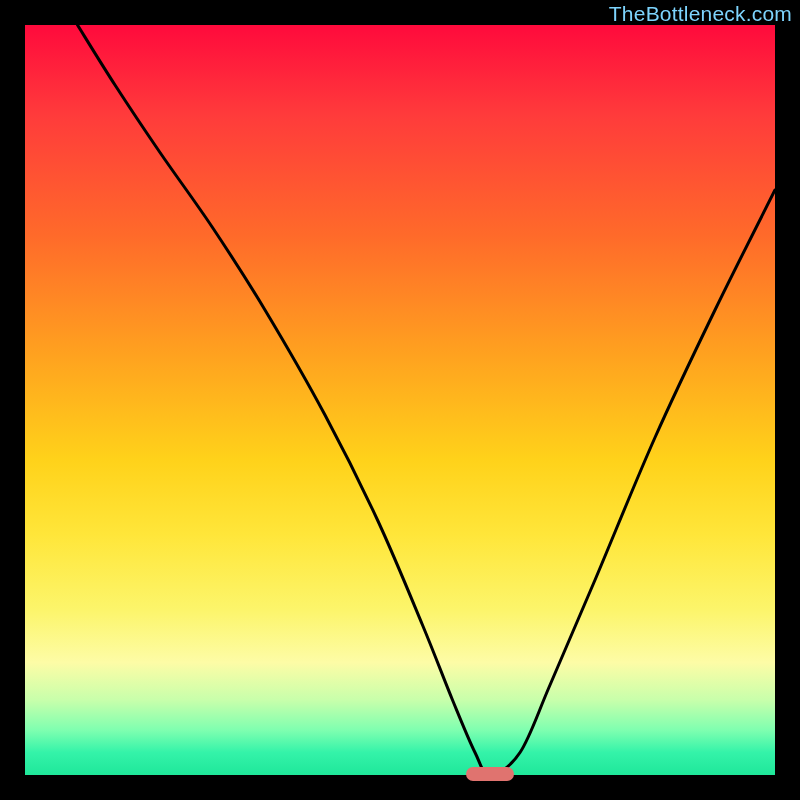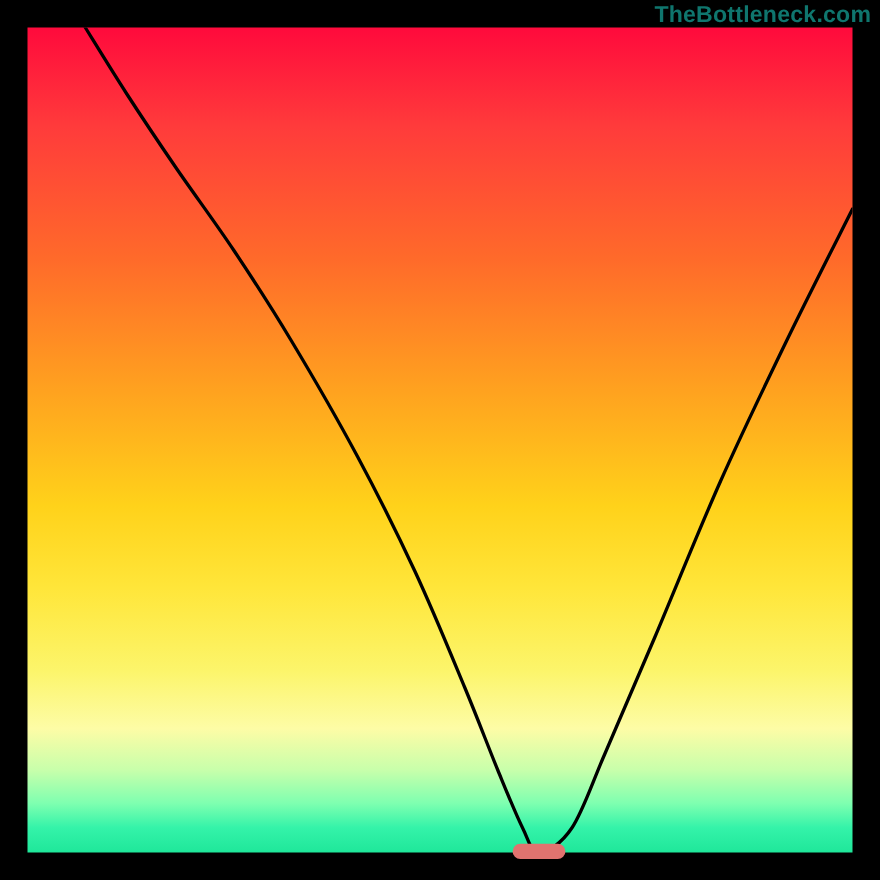--- a/index.html
+++ b/index.html
@@ -37,24 +37,24 @@
       #c8ffab 90%,
       #7fffb0 94%,
       #34f3a9 97%,
       #1fe79a 100%
     );
   }
   .watermark {
     position: absolute;
     top: 2px;
     right: 8px;
-    color: #0f766e;
+    color: #7dd3fc;
     font-size: 21px;
     letter-spacing: 0.2px;
-    font-weight: 700;
+    font-weight: 400;
     user-select: none;
   }
   svg.curve {
     position: absolute;
     left: 0;
     top: 0;
   }
   .marker {
     position: absolute;
     background: #e0736f;

